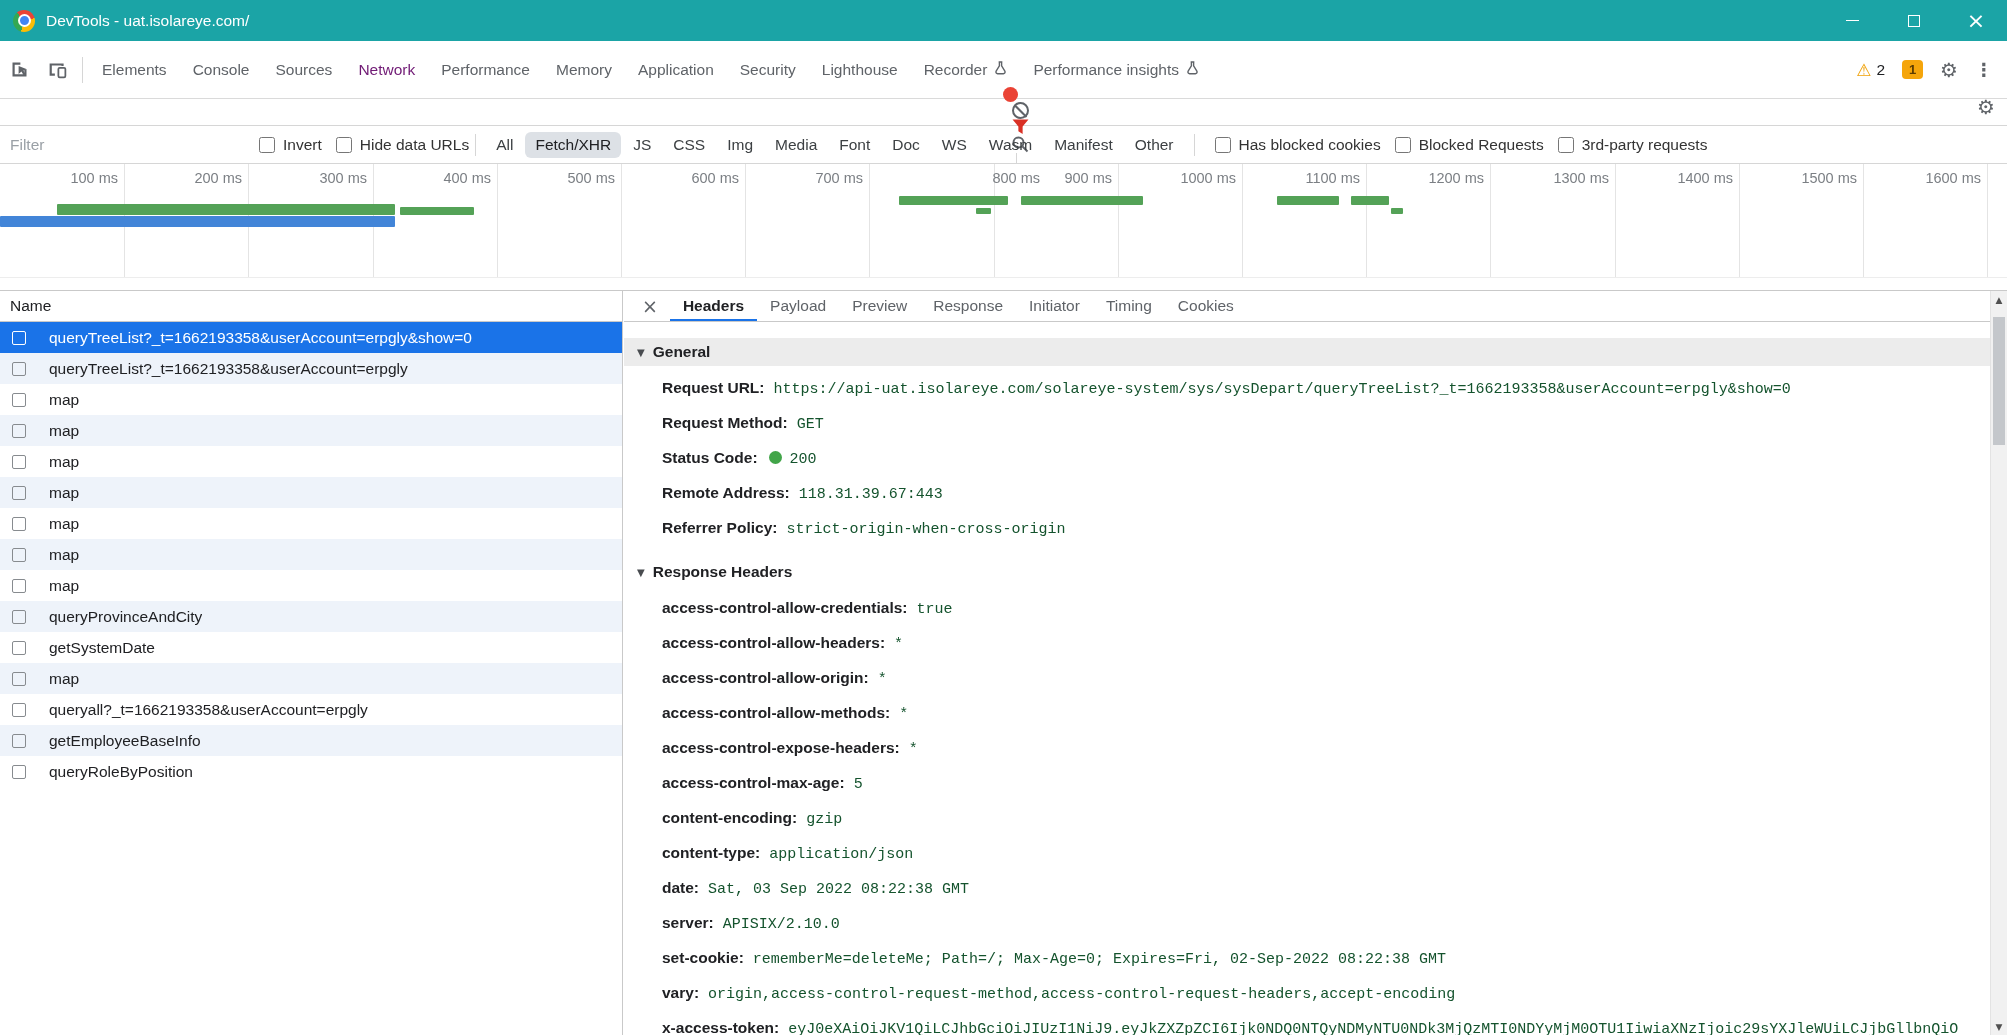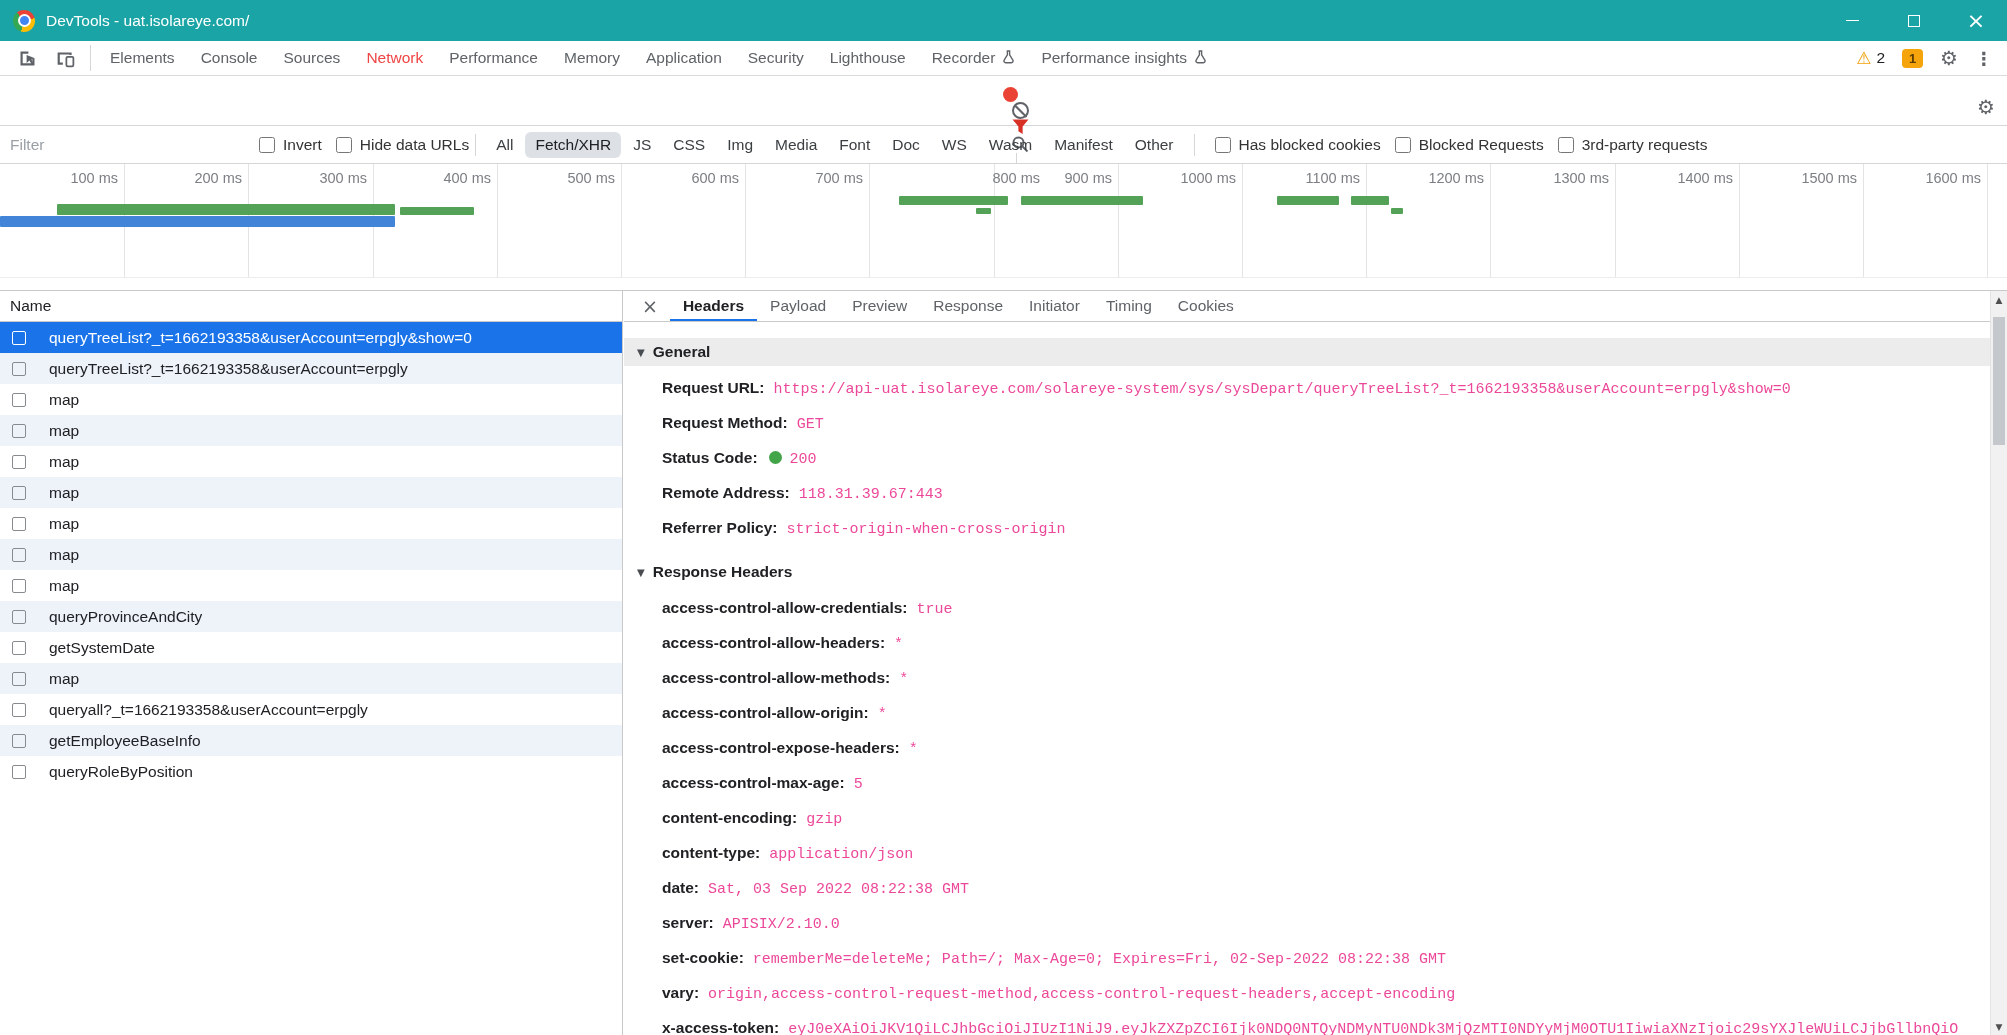--- a/index.html
+++ b/index.html
@@ -12,27 +12,27 @@
     background: conic-gradient(from -40deg, #ea4335 0deg 115deg, #fbbc05 115deg 235deg, #34a853 235deg 360deg); }
   .chrome-icon::after { content: ""; position: absolute; inset: 4.5px; border-radius: 50%; background: #4285f4; border: 2.5px solid #fff; }
   .window-title { color: #fff; margin-left: 11px; }
   .win-controls { margin-left: auto; display: flex; height: 100%; }
   .wc { width: 62px; height: 100%; display: flex; align-items: center; justify-content: center; color: #fff; }
   .glyph-min { width: 13px; height: 0; border-bottom: 1.7px solid #fff; }
   .glyph-max { width: 12px; height: 12px; border: 1.7px solid #fff; }
   .wc.close { font-size: 22px; font-family: "DejaVu Sans", sans-serif; }
 
   
-  .tabbar { position: absolute; top: 41px; left: 0; right: 0; height: 35px; background: #fff; border-bottom: 1px solid #dadada; display: flex; align-items: center; padding-left: 8px; }
+  .tabbar { position: absolute; top: 41px; left: 0; right: 0; height: 58px; background: #fff; border-bottom: 1px solid #dadada; display: flex; align-items: center; padding-left: 0; }
   .tb-iconbtn { width: 38px; height: 34px; display: flex; align-items: center; justify-content: center; flex: none; }
   .vsep { width: 1px; height: 26px; background: #d6d6d6; margin: 0 6px; flex: none; }
   .vsep.short { height: 22px; }
   .tabs { display: flex; height: 100%; }
   .tab { display: flex; align-items: center; gap: 7px; padding: 0 13px; color: #5f6368; white-space: nowrap; }
-  .tab.active { color: #ef4444; }
+  .tab.active { color: #701a75; }
   .tabbar-right { margin-left: auto; display: flex; align-items: center; gap: 17px; padding-right: 14px; }
   .warn-badge { display: flex; align-items: center; gap: 5px; color: #202124; }
   .warn-tri { color: #f0a20a; font-family: "DejaVu Sans", sans-serif; font-size: 17px; }
   .issue-badge { min-width: 21px; height: 19px; background: #f5a50b; border-radius: 4px; color: #5b3c00; font-weight: 700; font-size: 13px; display: flex; align-items: center; justify-content: center; padding: 0 4px; }
   .gear-glyph { font-family: "DejaVu Sans", sans-serif; color: #5f6368; font-size: 20px; }
   .dots-glyph { font-family: "DejaVu Sans", sans-serif; color: #5f6368; font-size: 18px; font-weight: 700; }
 
   
   .toolbar { position: absolute; top: 87px; left: 0; right: 0; height: 39px; border-bottom: 1px solid #d6d6d6; display: flex; align-items: center; padding-left: 14px; flex-direction: column; }
   .record-dot { width: 15px; height: 15px; border-radius: 50%; background: #ea4335; flex: none; }
@@ -80,21 +80,21 @@
   .dtab.active { color: #202124; font-weight: 700; box-shadow: inset 0 -2px 0 #1a73e8; }
 
   .detail-body { position: absolute; left: 0; right: 17px; top: 32px; bottom: 0; overflow: hidden; }
   .section-head { height: 28px; display: flex; align-items: center; gap: 8px; padding-left: 13px; font-weight: 700; color: #202124; }
   .section-head .tri { font-size: 10px; color: #494c50; font-family: "DejaVu Sans", sans-serif; }
   .general-head { background: #ececec; margin-top: 15px; }
   .rh-head { margin-top: 12px; }
   .kv-list { padding-top: 5px; }
   .kv { padding: 5.5px 24px 5.5px 38px; line-height: 22px; }
   .kv-key { font-weight: 700; color: #202124; margin-right: 9px; }
-  .kv-val { font-family: "Liberation Mono", "DejaVu Sans Mono", monospace; font-size: 15px; color: #ec4899; word-break: break-all; }
+  .kv-val { font-family: "Liberation Mono", "DejaVu Sans Mono", monospace; font-size: 15px; color: #14532d; word-break: break-all; }
   .status-dot { display: inline-block; width: 13px; height: 13px; border-radius: 50%; margin: 0 8px -1px 2px; }
 
   .vscroll { position: absolute; right: 0; top: 0; bottom: 0; width: 17px; background: #f1f1f1; border-left: 1px solid #e3e3e3; }
   .vs-arrow { position: absolute; left: 0; width: 16px; height: 17px; display: flex; align-items: center; justify-content: center; color: #505050; font-size: 9px; font-family: "DejaVu Sans", sans-serif; }
   .vs-up { top: 0; } .vs-down { bottom: 0; }
   .vs-thumb { position: absolute; left: 2px; right: 2px; top: 26px; height: 128px; background: #c4c7cb; }
 </style>
 </head>
 <body>
 
@@ -408,22 +408,22 @@
             <div class="kv"><span class="kv-key">Remote Address:</span><span class="kv-val">118.31.39.67:443</span></div>
             <div class="kv"><span class="kv-key">Referrer Policy:</span><span class="kv-val">strict-origin-when-cross-origin</span></div>
           </div>
         <div class="section-head rh-head">
           <span class="tri">▼</span>
           <span>Response Headers</span>
         </div>
         <div class="kv-list" id="rh-rows">
             <div class="kv"><span class="kv-key">access-control-allow-credentials:</span><span class="kv-val">true</span></div>
             <div class="kv"><span class="kv-key">access-control-allow-headers:</span><span class="kv-val">*</span></div>
+            <div class="kv"><span class="kv-key">access-control-allow-origin:</span><span class="kv-val">*</span></div>
             <div class="kv"><span class="kv-key">access-control-allow-methods:</span><span class="kv-val">*</span></div>
-            <div class="kv"><span class="kv-key">access-control-allow-origin:</span><span class="kv-val">*</span></div>
             <div class="kv"><span class="kv-key">access-control-expose-headers:</span><span class="kv-val">*</span></div>
             <div class="kv"><span class="kv-key">access-control-max-age:</span><span class="kv-val">5</span></div>
             <div class="kv"><span class="kv-key">content-encoding:</span><span class="kv-val">gzip</span></div>
             <div class="kv"><span class="kv-key">content-type:</span><span class="kv-val">application/json</span></div>
             <div class="kv"><span class="kv-key">date:</span><span class="kv-val">Sat, 03 Sep 2022 08:22:38 GMT</span></div>
             <div class="kv"><span class="kv-key">server:</span><span class="kv-val">APISIX/2.10.0</span></div>
             <div class="kv"><span class="kv-key">set-cookie:</span><span class="kv-val">rememberMe=deleteMe; Path=/; Max-Age=0; Expires=Fri, 02-Sep-2022 08:22:38 GMT</span></div>
             <div class="kv"><span class="kv-key">vary:</span><span class="kv-val">origin,access-control-request-method,access-control-request-headers,accept-encoding</span></div>
             <div class="kv"><span class="kv-key">x-access-token:</span><span class="kv-val">eyJ0eXAiOiJKV1QiLCJhbGciOiJIUzI1NiJ9.eyJkZXZpZCI6Ijk0NDQ0NTQyNDMyNTU0NDk3MjQzMTI0NDYyMjM0OTU1IiwiaXNzIjoic29sYXJleWUiLCJjbGllbnQiOiJ3ZWIiLCJleHAiOjE2NjM0MDI5NTgsInVzZXJuYW1lIjoiZXJwZ2x5In0.GLMAZbUYq-boVmhf8ujYBFtgf_gobr7iZzWttilBlrE</span></div>
           </div>

